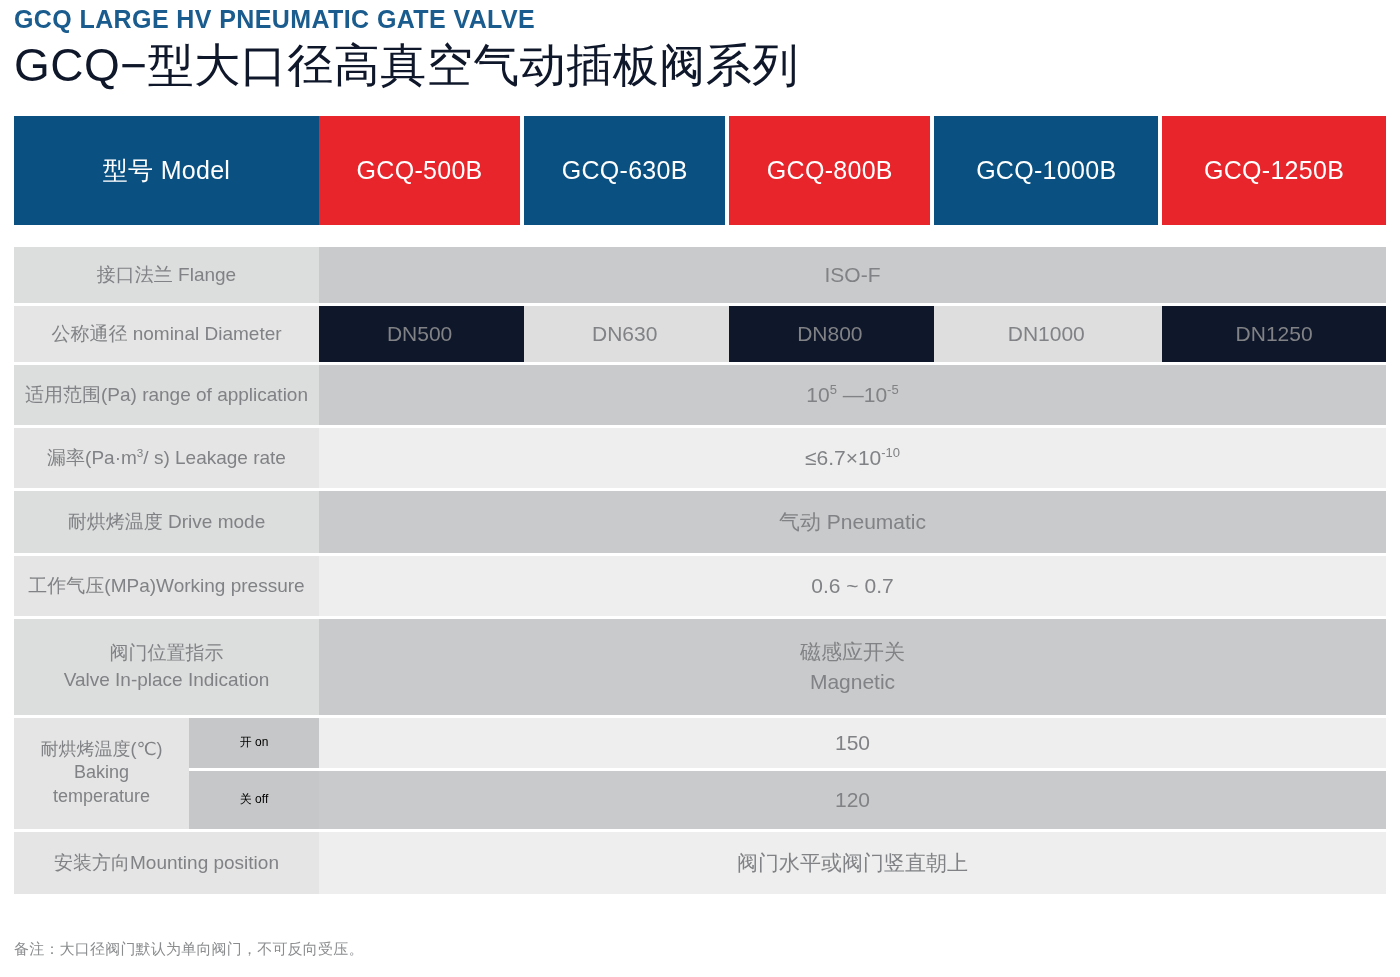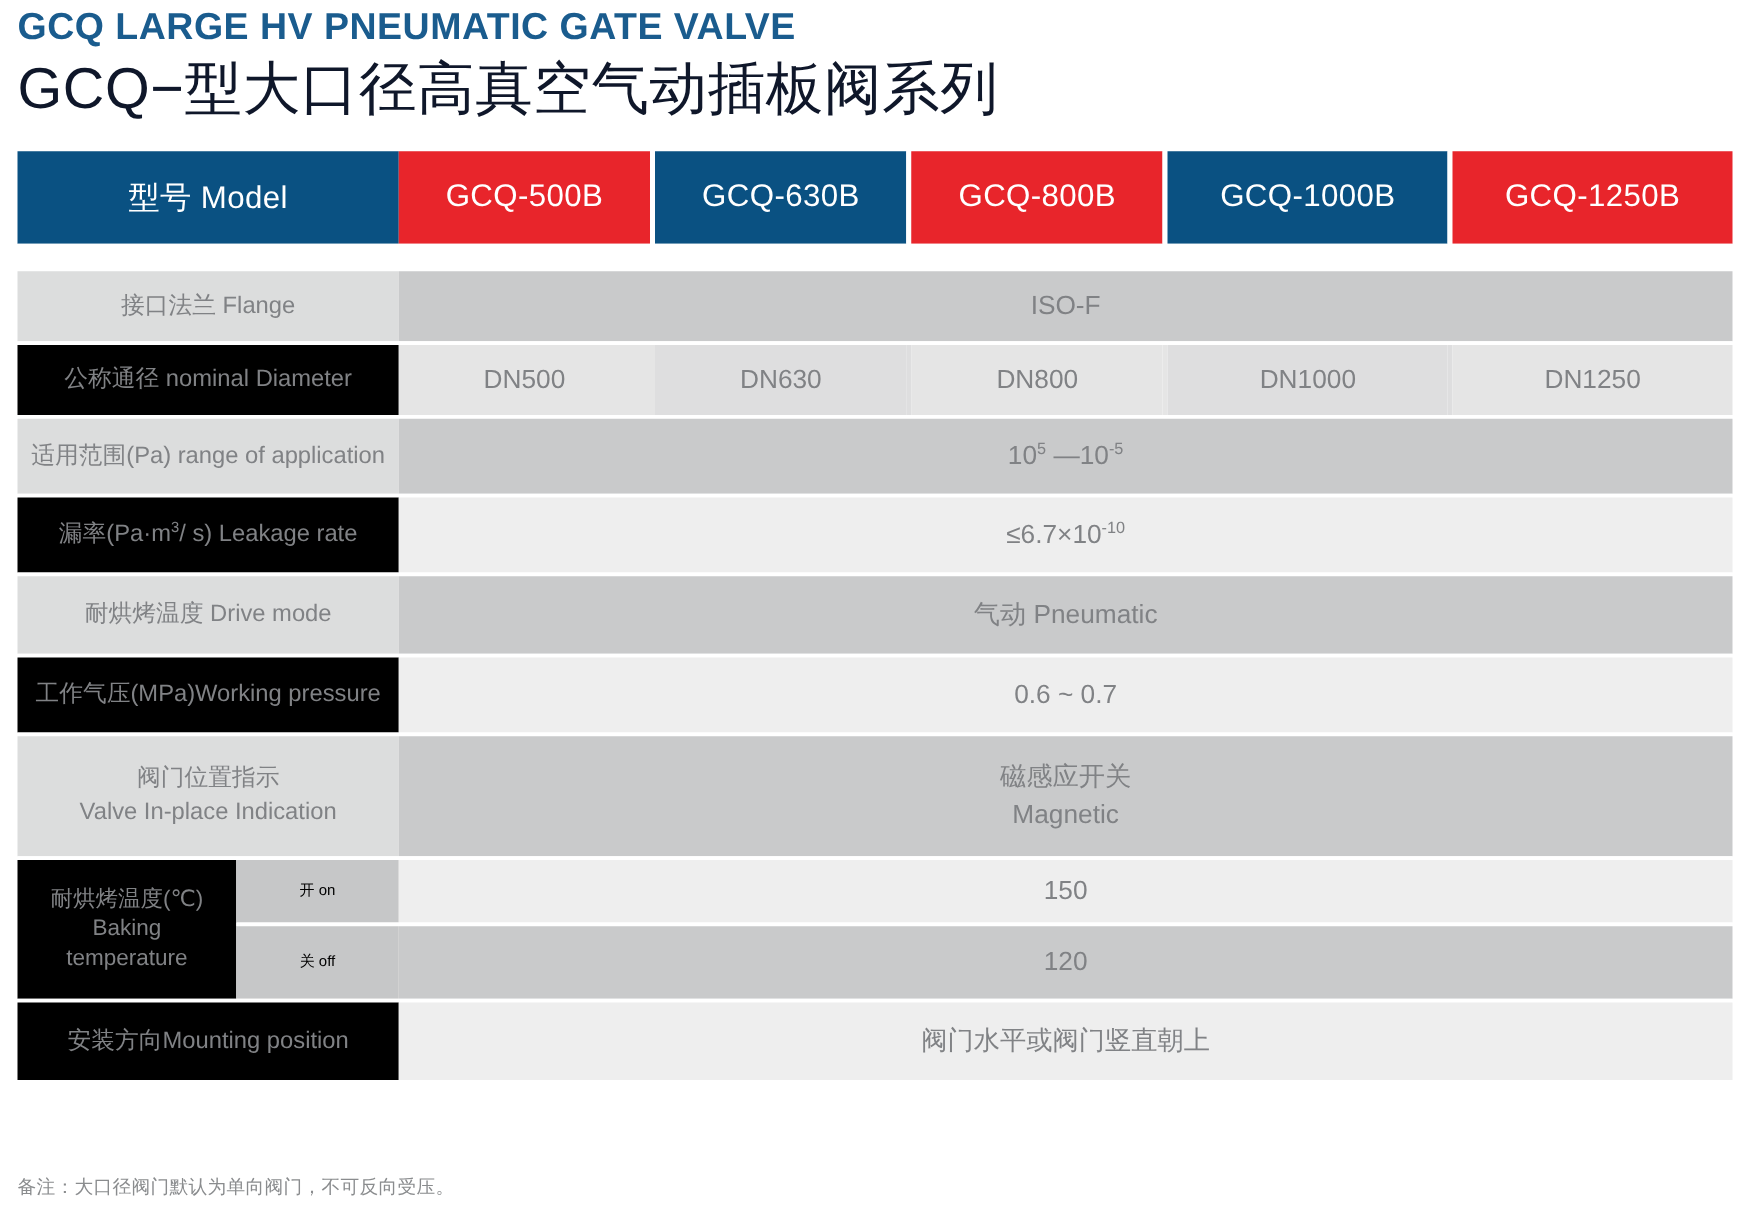--- a/index.html
+++ b/index.html
@@ -19,21 +19,21 @@
   .page {
     position: relative;
     width: 1400px;
     height: 977px;
     box-sizing: border-box;
     padding: 0 14px;
   }
 
   
   .title-en {
-    font-size: 30px;
+    font-size: 25px;
     font-weight: bold;
     letter-spacing: 0.4px;
     color: #1a5c8e;
     line-height: 1;
     padding-top: 7px;
     white-space: nowrap;
   }
   .title-cn {
     font-size: 46px;
     font-weight: normal;
@@ -53,21 +53,21 @@
   }
   .spec-table td {
     padding: 0;
     vertical-align: middle;
     text-align: center;
     font-weight: normal;
   }
 
   
   .hdr-row td {
-    height: 74px;
+    height: 109px;
     color: #ffffff;
     font-size: 25px;
     letter-spacing: 0.3px;
   }
   .hdr-model {
     background: #0a5182;
     font-size: 27px;
     font-weight: bold;
   }
   .hdr-blue { background: #0a5182; }
@@ -79,40 +79,40 @@
   
   .lbl {
     width: 305px;
     font-size: 19px;
     color: #808285;
     line-height: 1.32;
     padding: 0 6px;
     box-sizing: border-box;
   }
   .lbl-a { background: #dcdddd; }
-  .lbl-b { background: #000000; }
+  .lbl-b { background: #e5e5e5; }
 
   
   .sub {
     width: 130px;
     font-size: 12px;
     color: #000000;
   }
   .sub-a { background: #c6c7c8; }
   .sub-b { background: #c6c7c8; }
 
   
   .val {
     font-size: 21px;
     color: #808285;
     line-height: 1.3;
   }
   .val-light { background: #eeeeee; }
   .val-dark  { background: #c9cacb; }
-  .cell-light { background: #e5e5e5; }
+  .cell-light { background: #0f172a; }
   .cell-mid   { background: #dededf; }
 
   .row-h56 td { height: 56px; margin-top: 20px; }
   .row-h60 td { height: 60px; }
   .row-h62 td { height: 62px; }
   .row-h96 td { height: 96px; margin-top: 24px; }
   .row-h50 td { height: 50px; }
   .row-h58 td { height: 58px; }
 
   .thin-gap td { height: 3px; background: #ffffff; }

